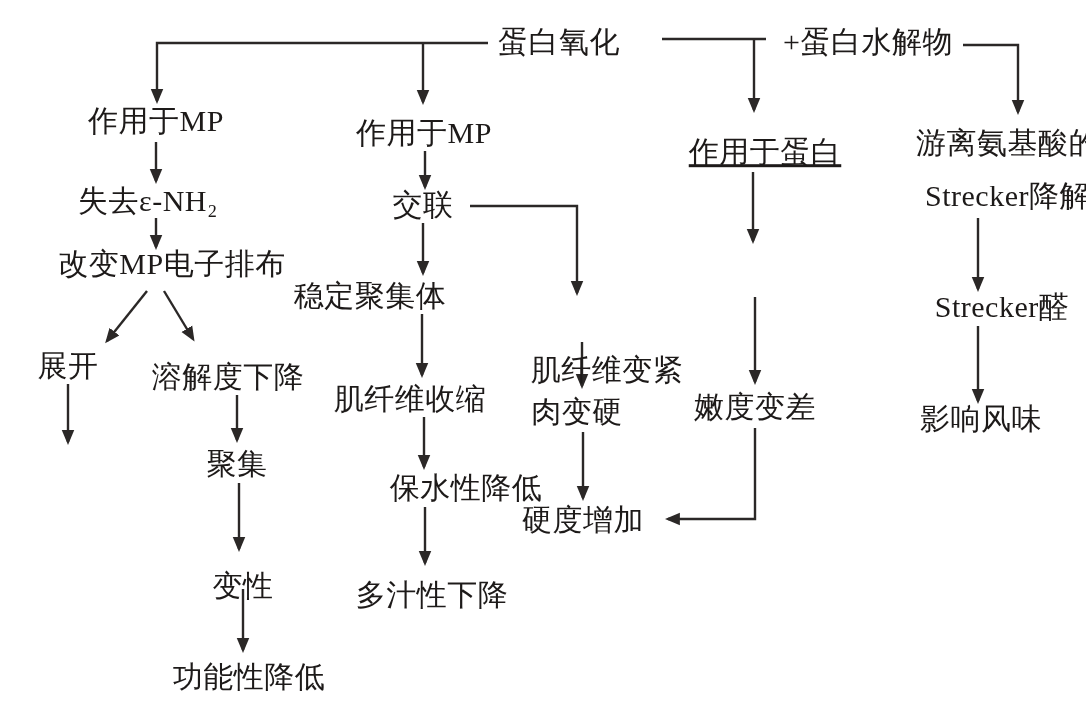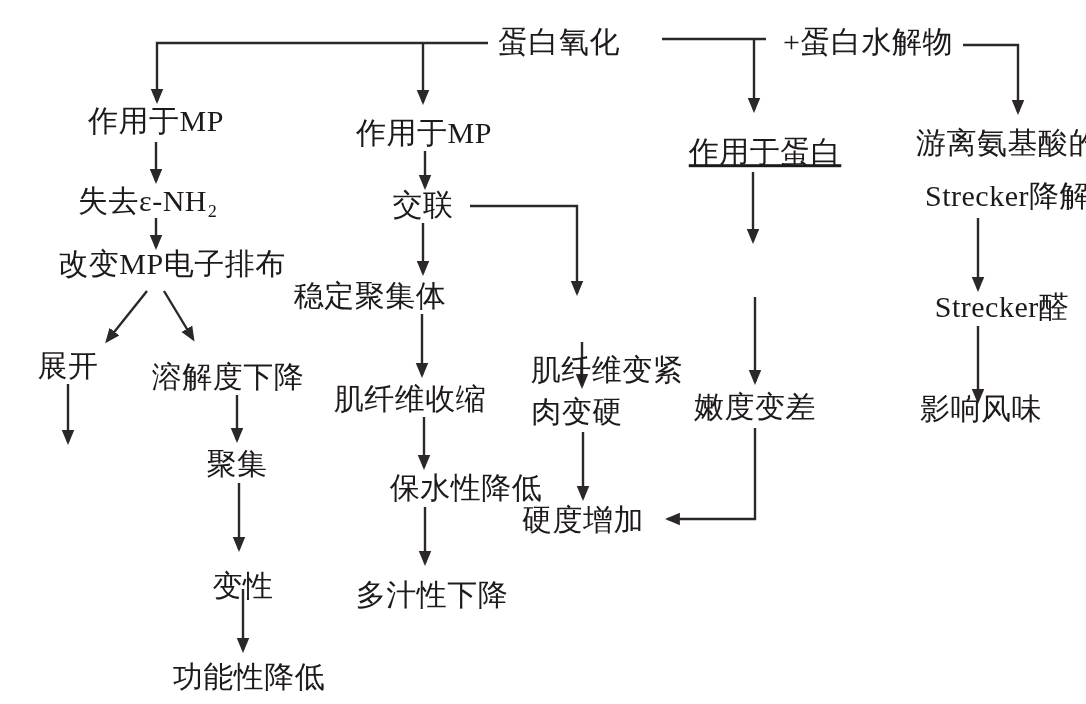--- a/index.html
+++ b/index.html
@@ -103,21 +103,21 @@
       <div class="node" style="left: 172px; top: 264px;">改变MP电子排布</div>
       <div class="node" style="left: 423px; top: 205px;">交联</div>
       <div class="node" style="left: 370px; top: 296px;">稳定聚集体</div>
       <div class="node" style="left: 607px; top: 322px; margin-top: 48px;">肌纤维变紧</div>
       <div class="node" style="left: 68px; top: 366px;">展开</div>
       <div class="node" style="left: 228px; top: 377px;">溶解度下降</div>
       <div class="node" style="left: 410px; top: 399px;">肌纤维收缩</div>
       <div class="node" style="left: 577px; top: 412px;">肉变硬</div>
       <div class="node" style="left: 755px; top: 407px;">嫩度变差</div>
       <div class="node" style="left: 1002px; top: 307px;">Strecker醛</div>
-      <div class="node" style="left: 981px; top: 409px; text-align: center;">影响风味</div>
+      <div class="node" style="left: 981px; top: 419px; text-align: center;">影响风味</div>
       <div class="node" style="left: 237px; top: 464px;">聚集</div>
       <div class="node" style="left: 422px; top: 488px; margin-left: 44px;">保水性降低</div>
       <div class="node" style="left: 583px; top: 520px;">硬度增加</div>
       <div class="node" style="left: 243px; top: 570px; margin-top: 16px;">变性</div>
       <div class="node" style="left: 432px; top: 595px;">多汁性下降</div>
       <div class="node" style="left: 249px; top: 677px;">功能性降低</div>
     </div>
 </div>
 
 </body></html>

